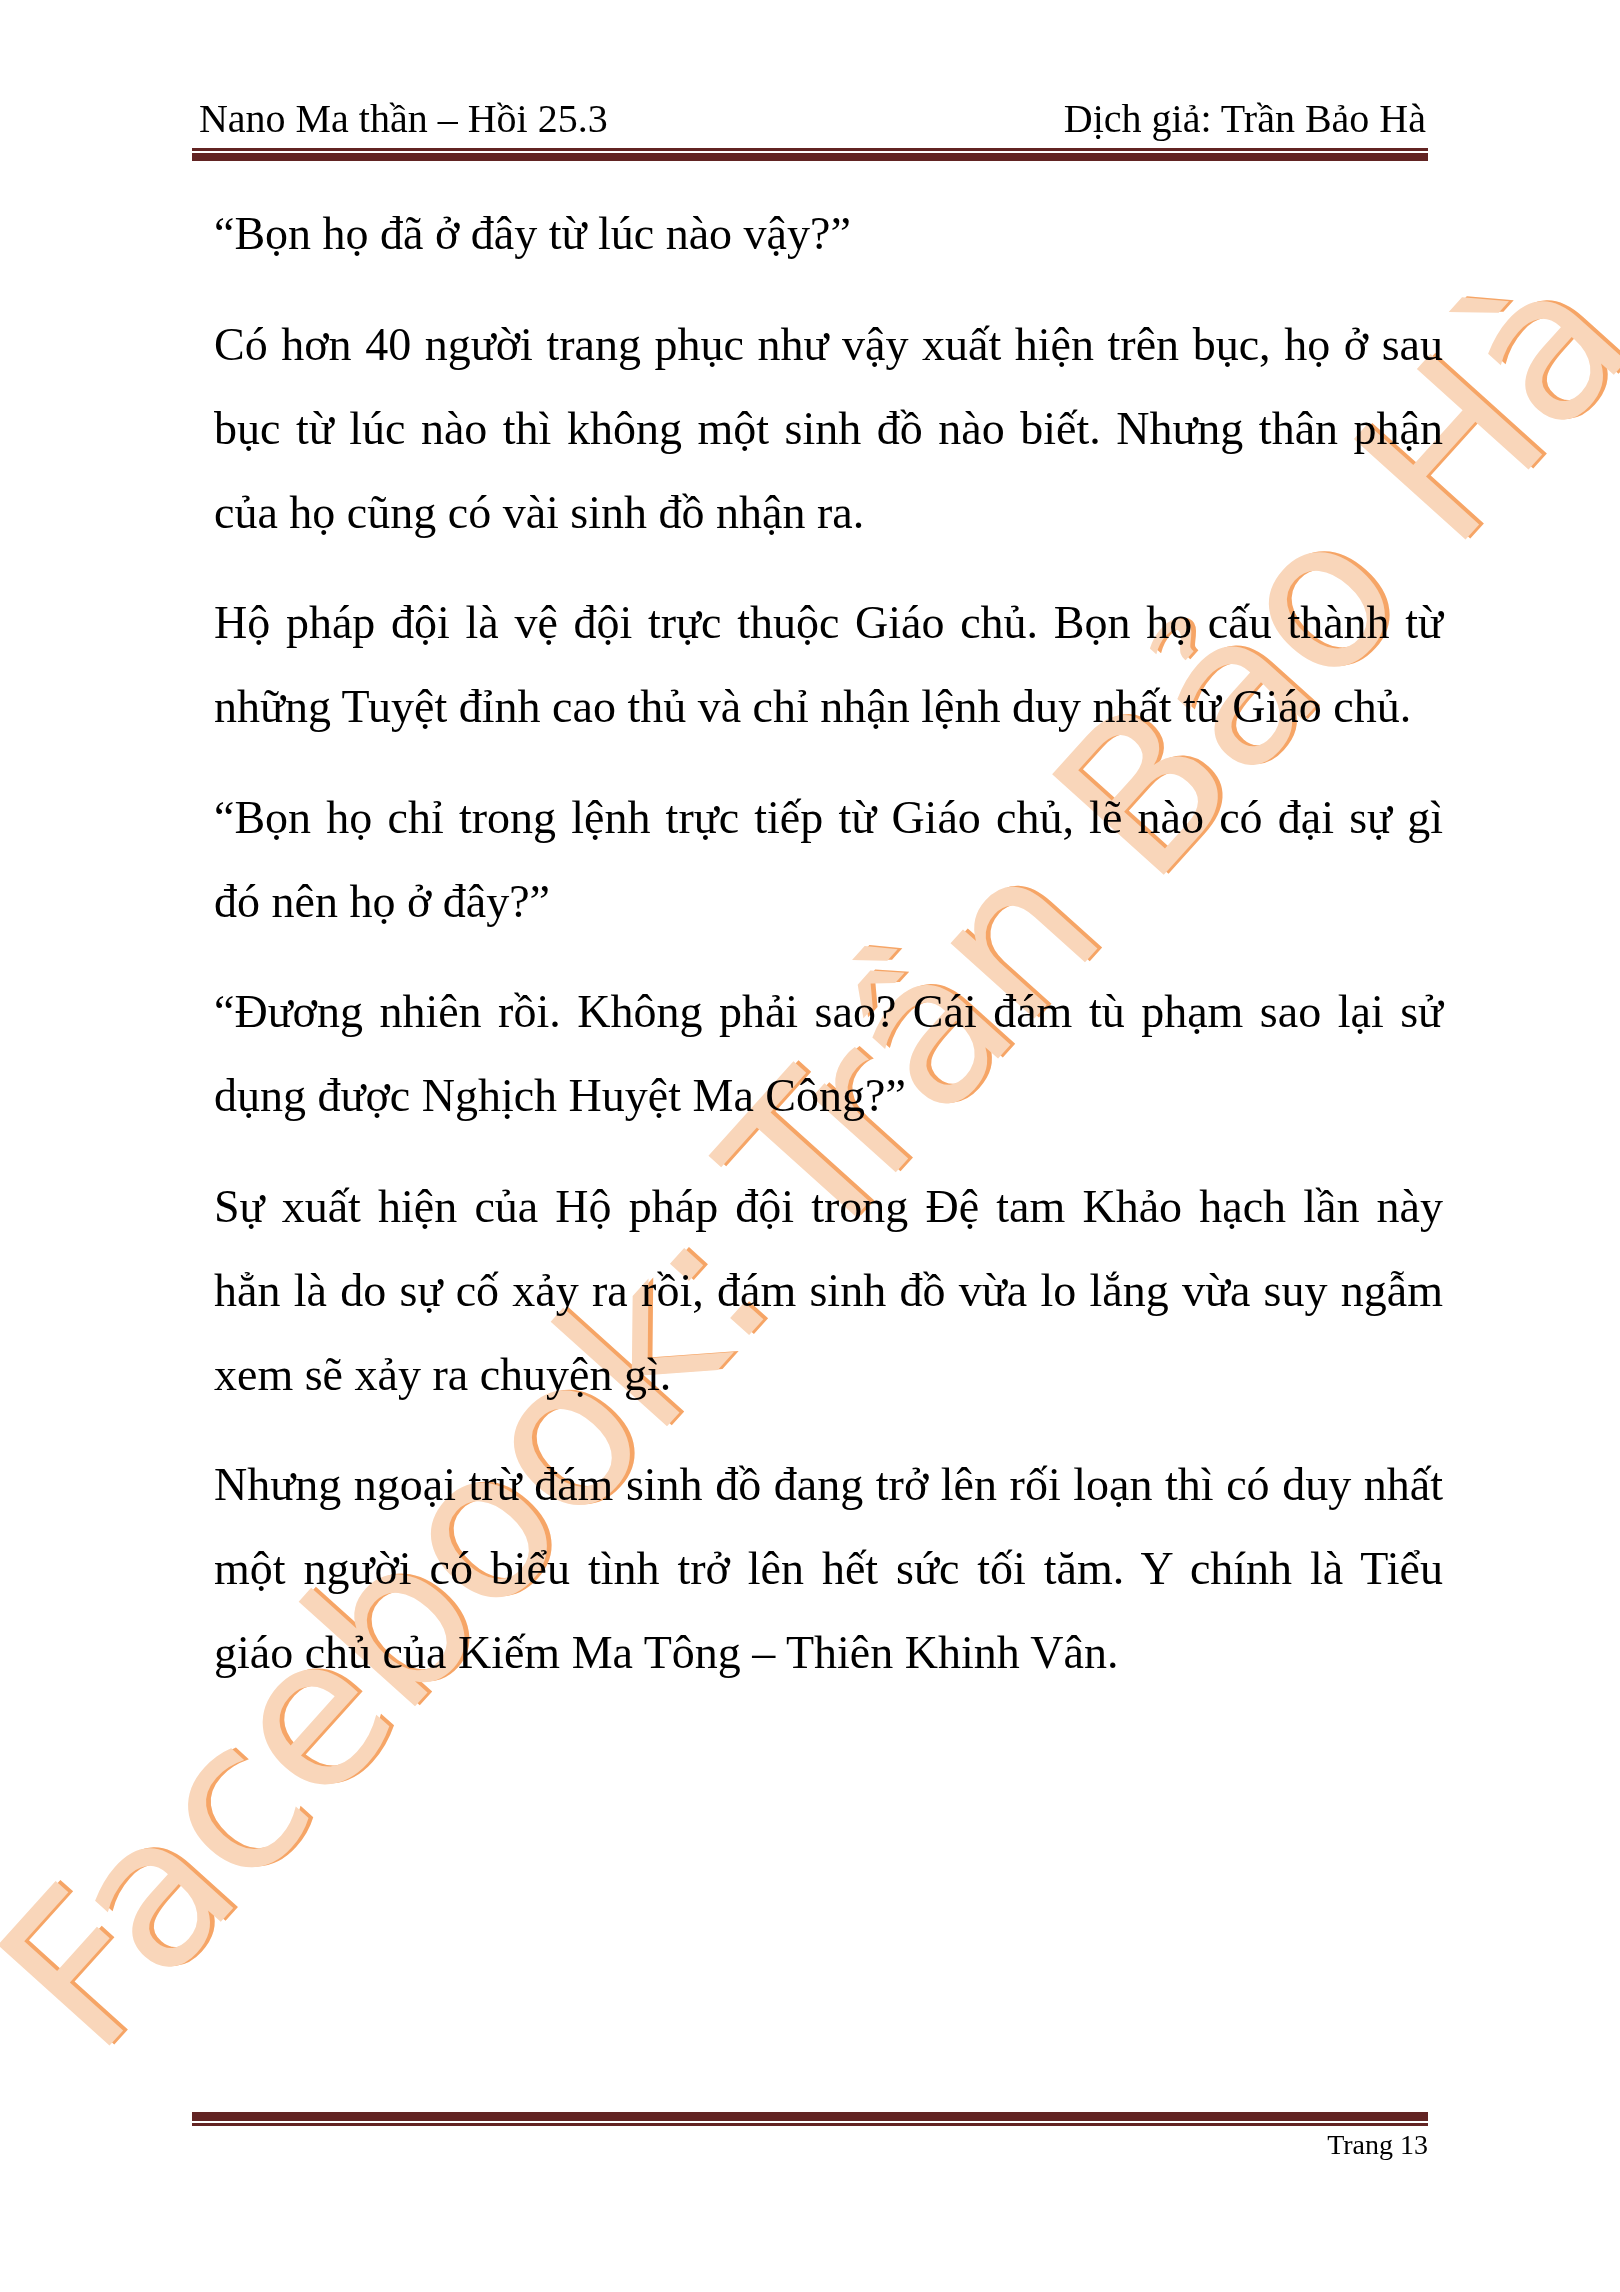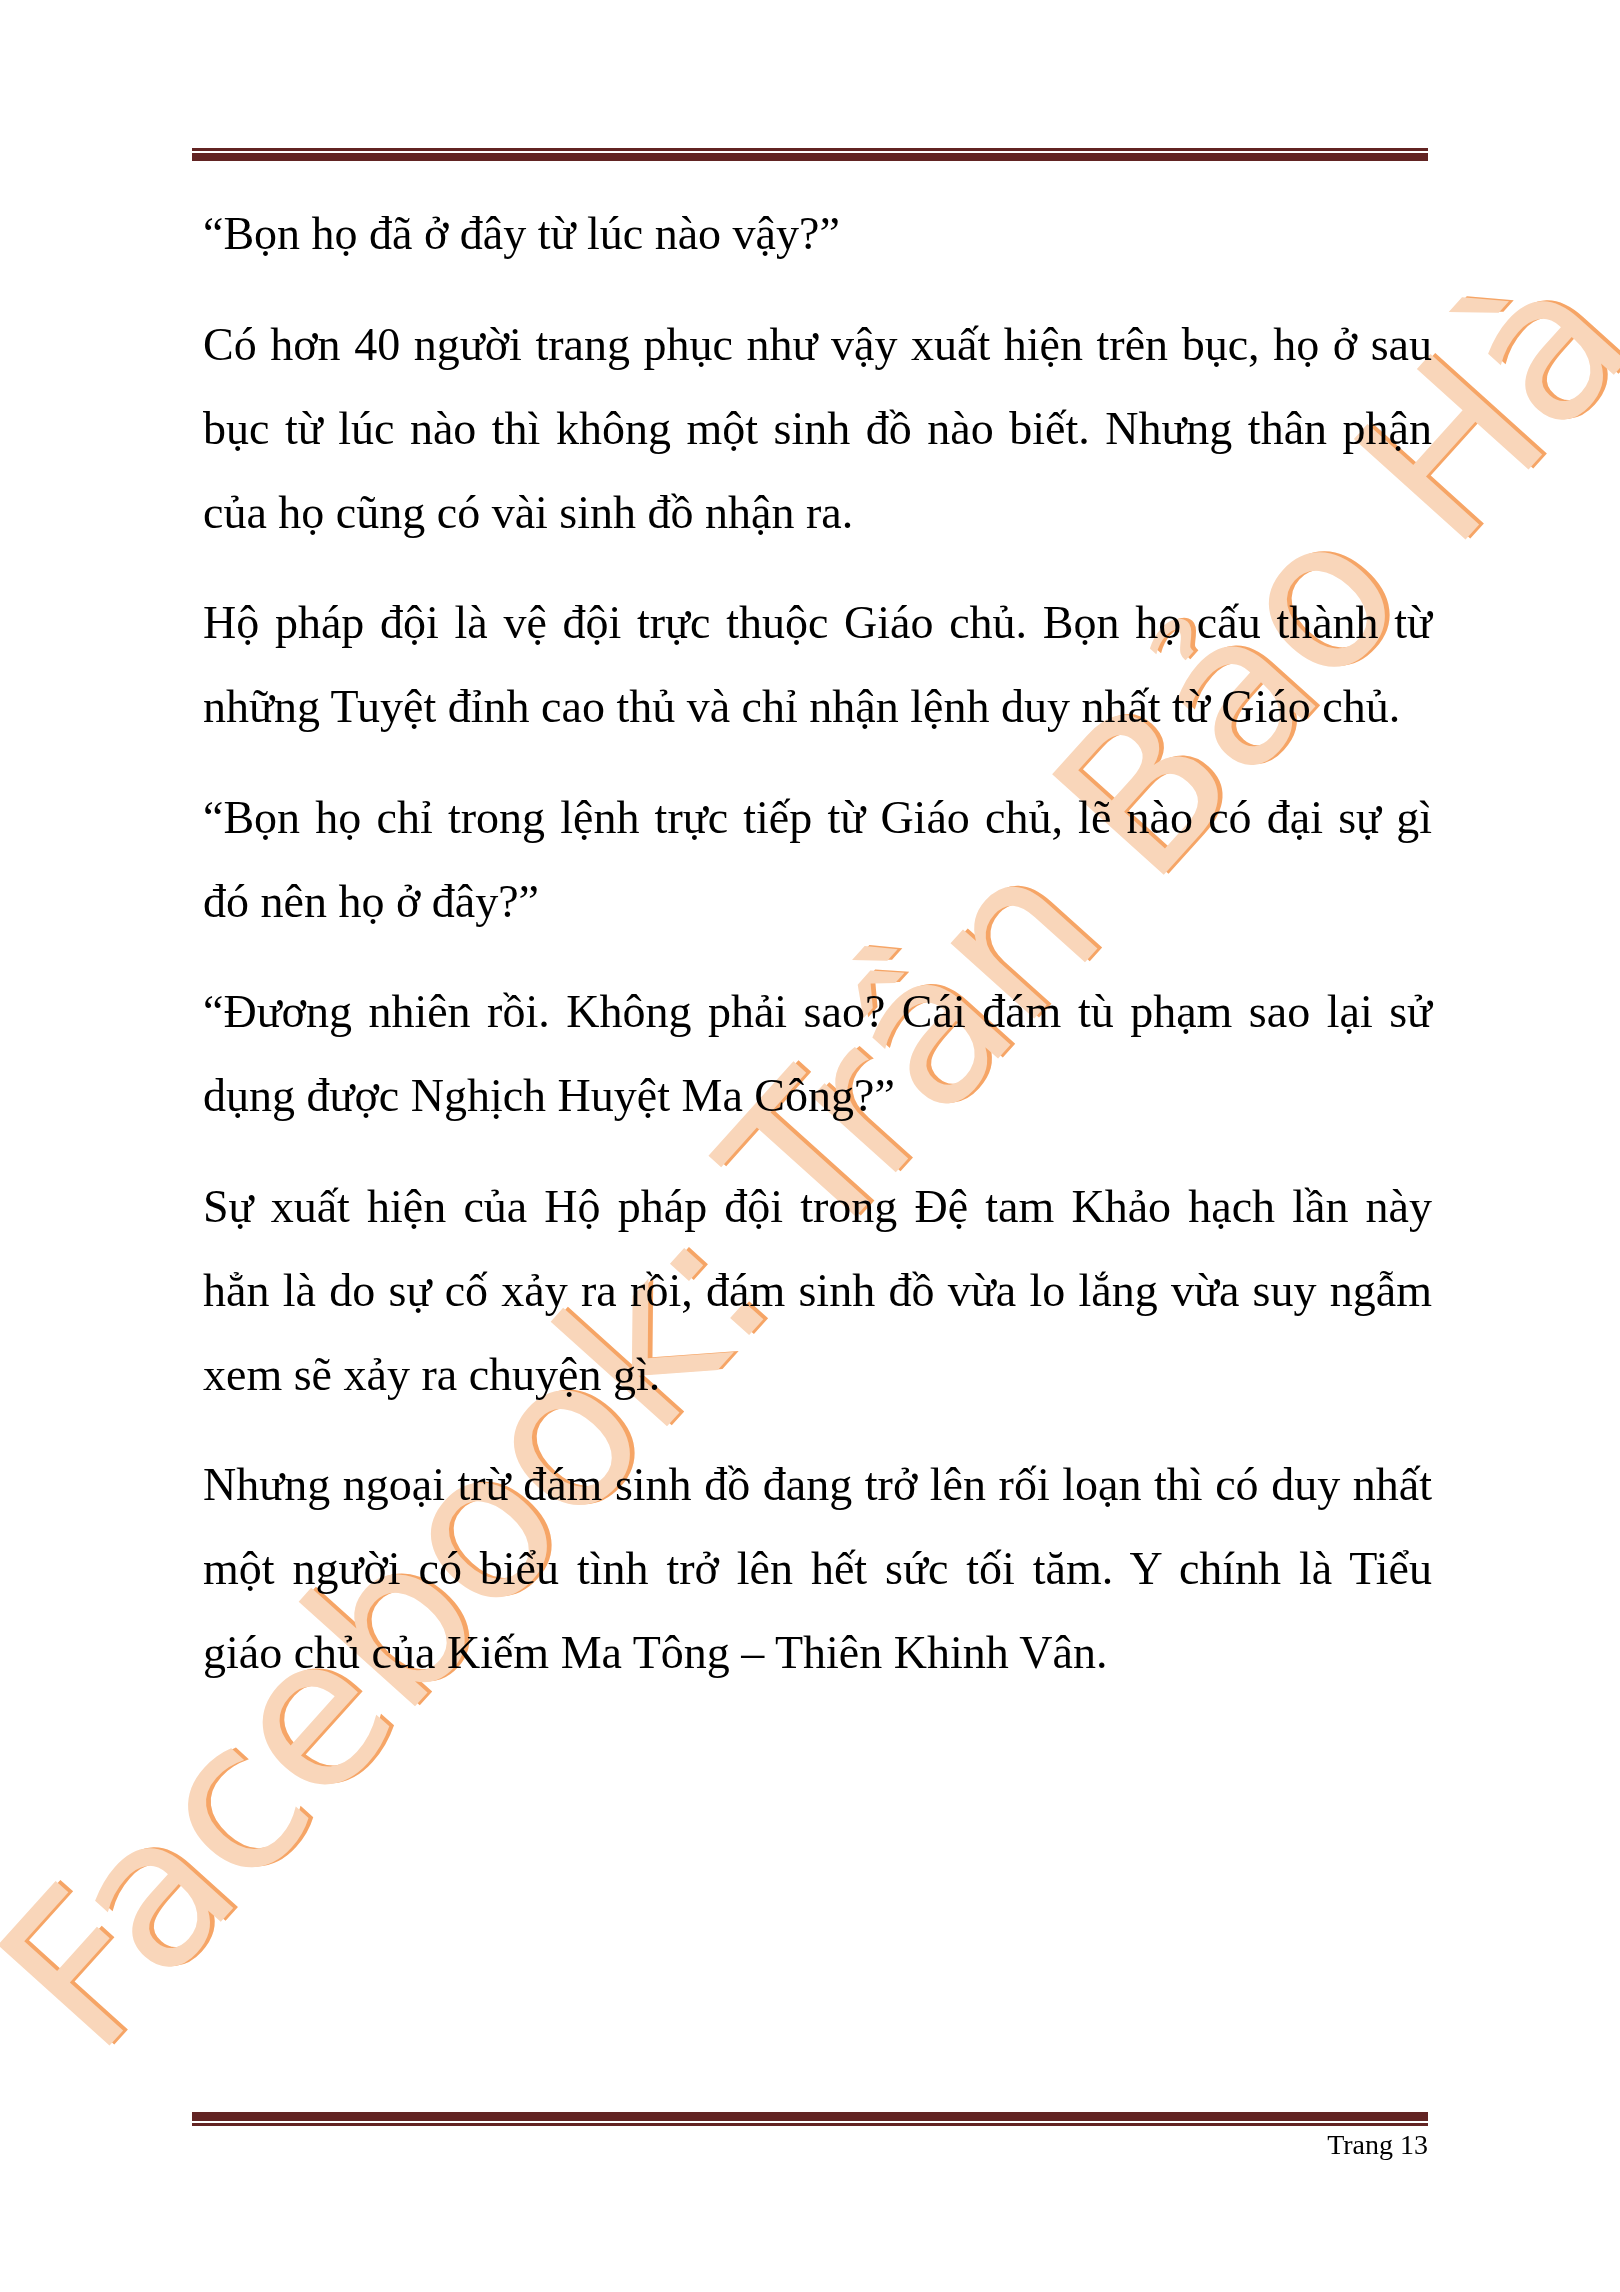--- a/index.html
+++ b/index.html
@@ -73,38 +73,42 @@
       text-shadow: 3.9px 2.9px 0 #f6a566;
       letter-spacing: -2px;
       z-index: 0;
       pointer-events: none;
       user-select: none;
     }
 
     
     .body-text {
       position: absolute;
-      left: 203px;
+      left: 214px;
       width: 1229px;
       top: 192px;
       z-index: 1;
       font-size: 46px;
     }
     .para {
       margin: 0 0 26.5px 0;
       line-height: 84px;
       text-align: justify;
     }
     .para.left { text-align: left; }
   </style>
 </head>
 <body>
 
 <div class="page">
 
+  <div class="header">
+    <span class="header-left">Nano Ma thần – Hồi 25.3</span>
+    <span class="header-right">Dịch giả: Trần Bảo Hà</span>
+  </div>
   <div class="rule-thin header-rule-thin"></div>
   <div class="rule-thick header-rule-thick"></div>
 
   <div class="watermark">Facebook: Trần Bảo Hà</div>
 
   <div class="body-text">
     <p class="para left">“Bọn họ đã ở đây từ lúc nào vậy?”</p>
     <p class="para">Có hơn 40 người trang phục như vậy xuất hiện trên bục, họ ở sau bục từ lúc nào thì không một sinh đồ nào biết. Nhưng thân phận của họ cũng có vài sinh đồ nhận ra.</p>
     <p class="para">Hộ pháp đội là vệ đội trực thuộc Giáo chủ. Bọn họ cấu thành từ những Tuyệt đỉnh cao thủ và chỉ nhận lệnh duy nhất từ Giáo chủ.</p>
     <p class="para">“Bọn họ chỉ trong lệnh trực tiếp từ Giáo chủ, lẽ nào có đại sự gì đó nên họ ở đây?”</p>

